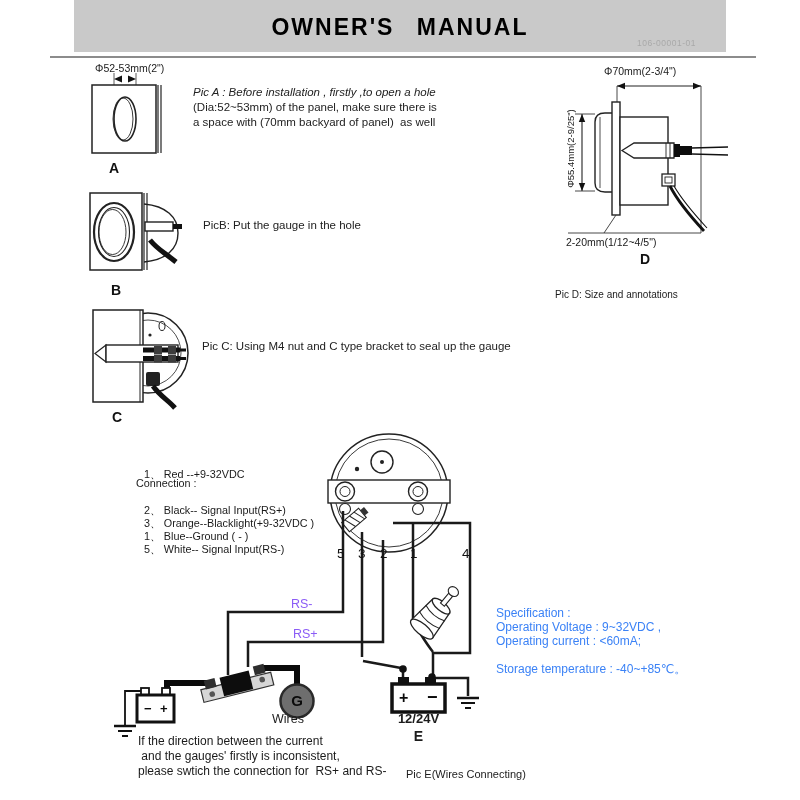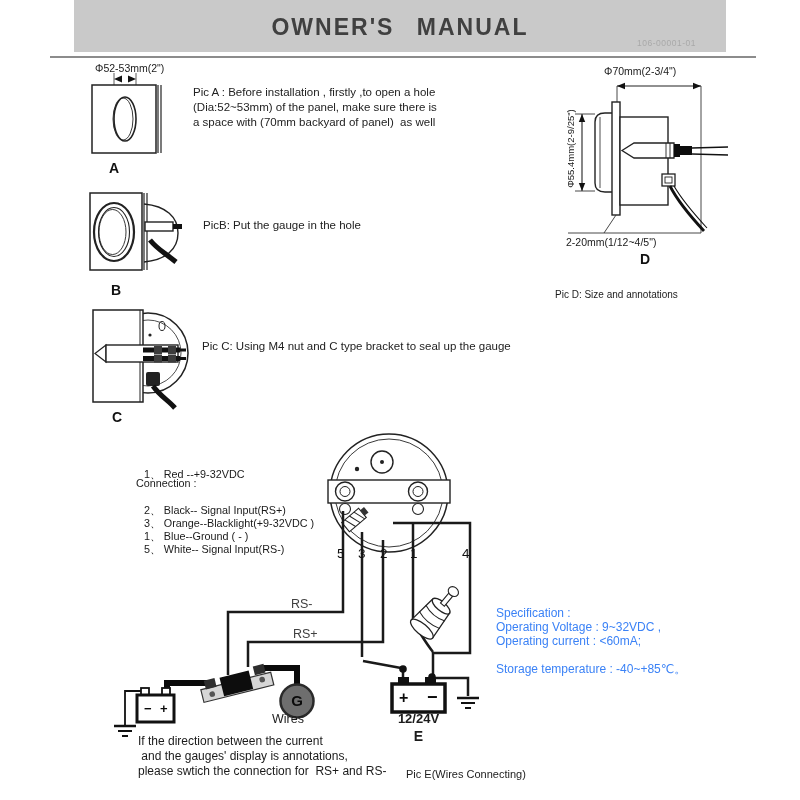--- a/index.html
+++ b/index.html
@@ -6,25 +6,25 @@
   #page{position:relative;width:800px;height:800px;background:#ffffff;overflow:hidden;
         font-family:"Liberation Sans","DejaVu Sans",sans-serif;color:#1c1c1c;}
   .abs{position:absolute;}
   .t{white-space:pre;line-height:1.25;}
   .cap{font-size:11.5px;color:#222;}
   .dim{font-size:10.5px;color:#1a1a1a;}
   .lbl{font-weight:bold;font-size:14px;color:#111;}
   svg{display:block;overflow:visible;}
   #banner{left:74px;top:0;width:652px;height:52px;background:#c9c9c9;}
   #title{width:100%;text-align:center;top:13px;font-size:23px;font-weight:bold;
-         letter-spacing:2px;word-spacing:14px;color:#404040;}
+         letter-spacing:2px;word-spacing:14px;color:#000000;}
   #docnum{right:30px;bottom:3px;font-size:8.5px;color:#a9a9a9;letter-spacing:.5px;}
   #divider{left:50px;top:56px;width:706px;border-top:2px solid #8c8c8c;}
   .wnum{font-size:13.5px;color:#111;}
-  .rslbl{font-size:12.5px;color:#404040;}
+  .rslbl{font-size:12.5px;color:#8b5cf6;}
   .spec{font-size:12px;line-height:14.4px;color:#3b82f6;}
   .note{font-size:12px;line-height:15px;color:#1a1a1a;}
   .conn{font-size:10.8px;line-height:13.3px;color:#1a1a1a;}
   .batsign{font-weight:bold;color:#0a0a0a;}
 </style>
 </head>
 <body>
 
 <div id="page">
 
@@ -40,21 +40,21 @@
     <line x1="48" y1="1" x2="48" y2="50" stroke="#333" stroke-width="0.8"></line>
     <polygon points="26,7 34,3.5 34,10.5" fill="#111"></polygon>
     <polygon points="48,7 40,3.5 40,10.5" fill="#111"></polygon>
     <rect x="4" y="13" width="64" height="68" fill="#fff" stroke="#222" stroke-width="1.5"></rect>
     <line x1="70" y1="13" x2="70" y2="81" stroke="#222" stroke-width="1.2"></line>
     <line x1="73" y1="13" x2="73" y2="81" stroke="#222" stroke-width="1.2"></line>
     <ellipse cx="37" cy="47" rx="11" ry="22" fill="none" stroke="#222" stroke-width="1.6"></ellipse>
     <ellipse cx="35" cy="47" rx="10" ry="21" fill="none" stroke="#222" stroke-width="0.9"></ellipse>
   </svg>
   <div class="abs t lbl" style="left:109px;top:160px;">A</div>
-  <div class="abs t cap" style="left:193px;top:85px;">Pic A : Before installation , firstly ,to open a hole</div>
+  <div class="abs t cap" style="left:193px;top:85px;font-style:italic;">Pic A : Before installation , firstly ,to open a hole</div>
   <div class="abs t cap" style="left:193px;top:100px;">(Dia:52~53mm) of the panel, make sure there is</div>
   <div class="abs t cap" style="left:193px;top:115px;">a space with (70mm backyard of panel)  as well</div>
 
   <svg class="abs" style="left:88px;top:190px;" width="115" height="92" viewBox="0 0 115 92">
     <path d="M 56,14 C 78,16 90,27 90,43 C 90,59 78,70 56,72" fill="none" stroke="#222" stroke-width="1.4"></path>
     <rect x="2" y="3" width="52" height="77" fill="#fff" stroke="#222" stroke-width="1.5"></rect>
     <line x1="56" y1="3" x2="56" y2="80" stroke="#222" stroke-width="1.2"></line>
     <line x1="59" y1="3" x2="59" y2="80" stroke="#222" stroke-width="1.2"></line>
     <ellipse cx="26" cy="42" rx="20" ry="29" fill="#fff" stroke="#222" stroke-width="2.2"></ellipse>
     <ellipse cx="26" cy="42" rx="15.5" ry="24.5" fill="none" stroke="#222" stroke-width="1.1"></ellipse>
@@ -236,21 +236,21 @@
 
   <div class="abs t" style="left:290px;top:692px;width:14px;text-align:center;font-weight:bold;font-size:15px;color:#0a0a0a;">G</div>
   <div class="abs t" style="left:272px;top:712px;font-size:12.5px;">Wires</div>
 
   <div class="abs t batsign" style="left:399px;top:688px;font-size:16px;">+</div>
   <div class="abs t batsign" style="left:427px;top:686px;font-size:18px;">−</div>
   <div class="abs t" style="left:392px;top:711px;width:53px;text-align:center;font-weight:bold;font-size:13px;">12/24V</div>
   <div class="abs t" style="left:392px;top:728px;width:53px;text-align:center;font-weight:bold;font-size:14px;">E</div>
 
   <div class="abs t note" style="left:138px;top:734px;">If the direction between the current</div>
-  <div class="abs t note" style="left:138px;top:749px;"> and the gauges' display is annotations,</div>
+  <div class="abs t note" style="left:138px;top:749px;"> and the gauges' firstly is inconsistent,</div>
   <div class="abs t note" style="left:138px;top:764px;">please swtich the connection for  RS+ and RS-</div>
 
   <div class="abs t" style="left:406px;top:768px;font-size:11px;">Pic E(Wires Connecting)</div>
 
   <div class="abs t spec" style="left:496px;top:606px;">Specification :</div>
   <div class="abs t spec" style="left:496px;top:620px;">Operating Voltage : 9~32VDC ,</div>
   <div class="abs t spec" style="left:496px;top:634px;">Operating current : &lt;60mA;</div>
   <div class="abs t spec" style="left:496px;top:662px;">Storage temperature : -40~+85℃。</div>
 
 </div>

